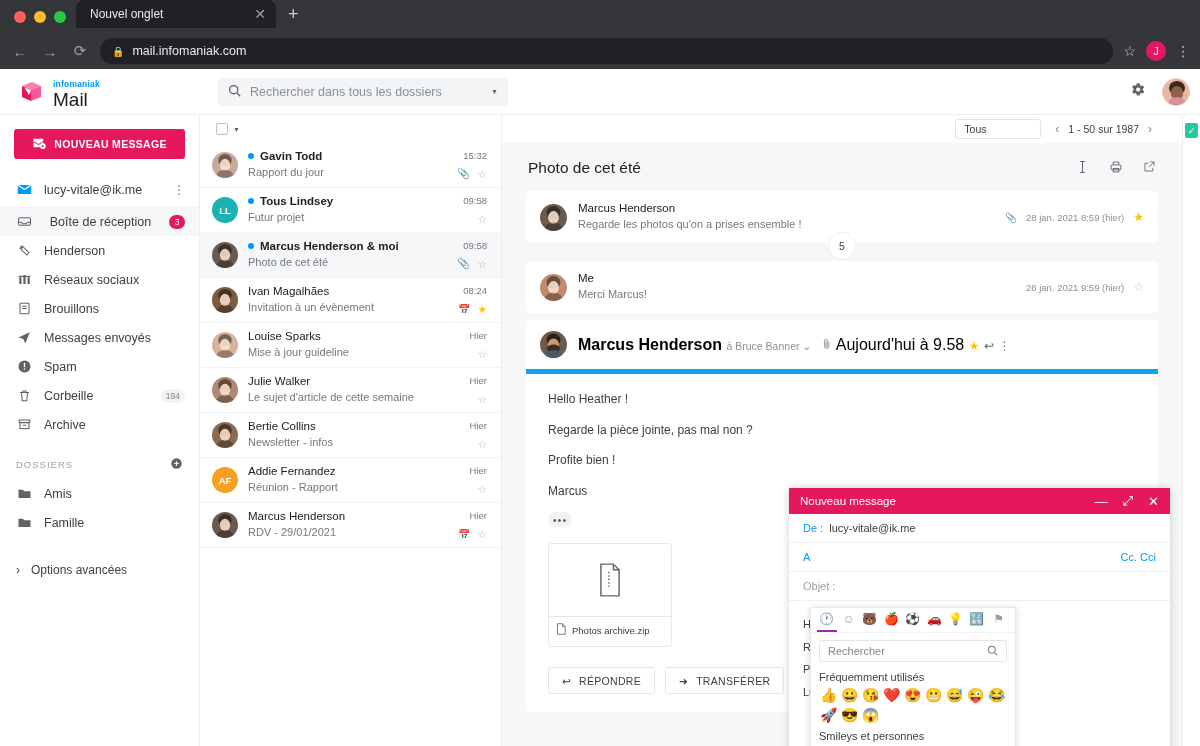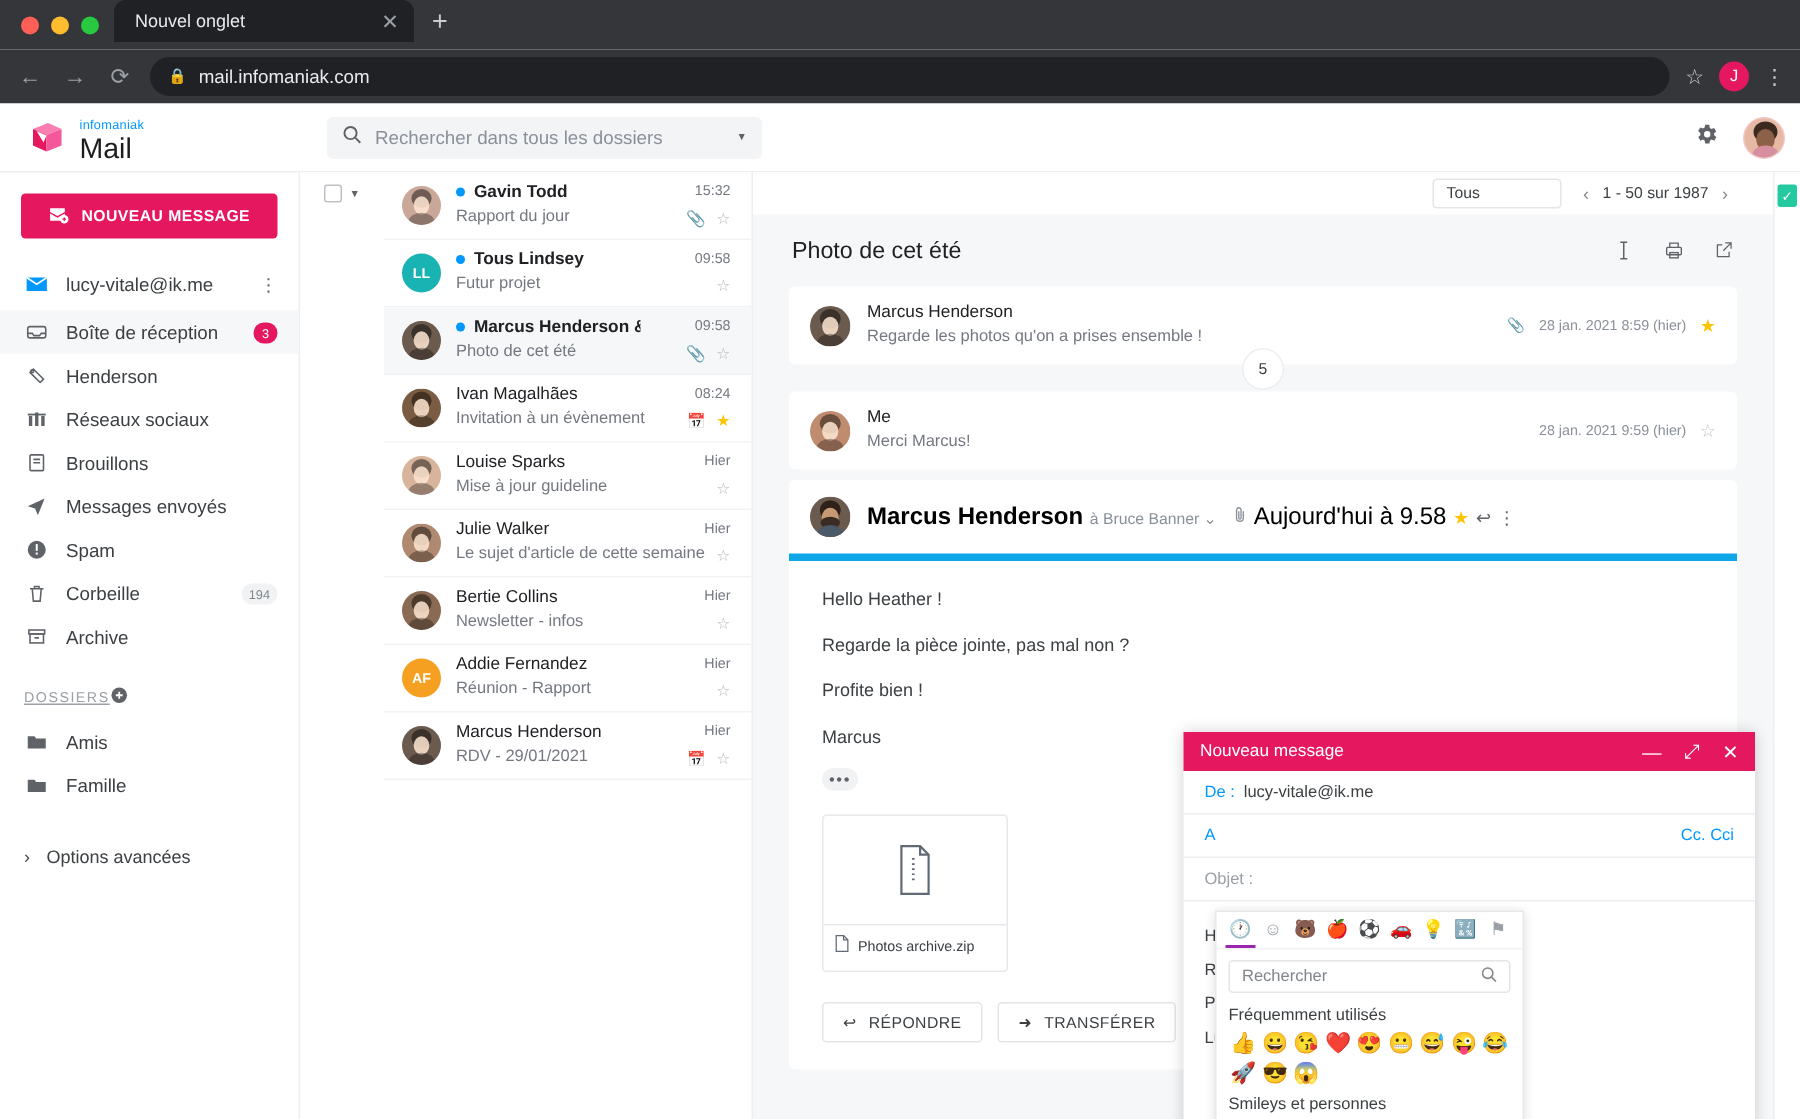--- a/index.html
+++ b/index.html
@@ -49,21 +49,21 @@
   
   .app { flex: 1; display: flex; flex-direction: column; background: #fff; position: relative; }
 
   .appheader {
     height: 46px; display: flex; align-items: center; border-bottom: 1px solid #eceef0;
     flex: none; padding-right: 10px;
   }
   .brand { width: 200px; display: flex; align-items: center; gap: 9px; padding-left: 18px; }
   .logo-cube { width: 26px; height: 26px; position: relative; }
   .brand-txt { line-height: 1; }
-  .brand-name { font-size: 8.5px; font-weight: normal; color: #0098ff; letter-spacing: .2px; }
+  .brand-name { font-size: 8.5px; font-weight: bold; color: #0098ff; letter-spacing: .2px; }
   .brand-app { font-size: 19px; color: #1c1c1c; font-weight: 400; margin-top: 15px; }
 
   .searchwrap { flex: 1; display: flex; justify-content: flex-start; padding-left: 18px; }
   .searchbox {
     width: 290px; height: 28px; background: #f3f4f6; border-radius: 4px;
     display: flex; align-items: center; padding: 0 10px; gap: 9px; cursor: text;
   }
   .searchbox input {
     border: 0; background: transparent; outline: none; flex: 1;
     font-size: 12.5px; color: #5f6368; font-family: inherit;
@@ -85,44 +85,44 @@
     display: flex; align-items: center; justify-content: center; gap: 8px;
     font-size: 10.5px; font-weight: bold; letter-spacing: .3px; cursor: pointer;
     font-family: inherit;
   }
   .nav-item {
     height: 29px; display: flex; align-items: center; gap: 12px;
     padding: 0 14px 0 16px; font-size: 12.5px; color: #3c4043; cursor: pointer;
   }
   .nav-item .ico { width: 16px; display: flex; justify-content: center; color: #5f6368; flex: none; }
   .nav-item .lbl { flex: 1; white-space: nowrap; overflow: hidden; text-overflow: ellipsis; }
-  .nav-item.active { background: #f6f7f8; font-weight: 400; }
+  .nav-item.active { background: #f6f7f8; font-weight: 400; text-align: center; }
   .badge-pink {
     background: #e5175e; color: #fff; font-size: 8.5px; border-radius: 9px;
     min-width: 16px; height: 14px; display: flex; align-items: center;
     justify-content: center; padding: 0 5px;
   }
   .badge-grey {
     background: #f1f2f4; color: #80868b; font-size: 8.5px; border-radius: 9px;
     min-width: 22px; height: 14px; display: flex; align-items: center;
     justify-content: center; padding: 0 5px;
   }
   .kebab-v { color: #5f6368; font-size: 12px; line-height: 4px; cursor: pointer; }
   .acct-row { margin-bottom: 3px; }
   .sec-hdr {
-    display: flex; align-items: center; 
-    padding: 18px 16px 7px 16px; font-size: 9.5px; color: #9aa0a6; letter-spacing: 1px; text-decoration: underline;
+    display: flex; align-items: center; justify-content: space-between;
+    padding: 18px 16px 7px 16px; font-size: 9.5px; color: #9aa0a6; letter-spacing: 1px;
   }
   .adv {
     display: flex; align-items: center; gap: 11px; padding: 12px 16px;
     font-size: 12px; color: #3c4043; cursor: pointer; margin-top: 14px;
   }
 
   
-  .maillist { width: 302px; flex: none; border-right: 1px solid #eceef0; display: flex; flex-direction: row; background: #fff; }
+  .maillist { width: 302px; flex: none; border-right: 1px solid #eceef0; display: flex; flex-direction: column; background: #fff; }
   .list-tools { height: 28px; display: flex; align-items: center; padding: 0 16px; gap: 5px; flex: none; }
   .cbox { width: 12px; height: 12px; border: 1px solid #bdc1c6; border-radius: 2px; cursor: pointer; }
   .caret { font-size: 7px; color: #5f6368; cursor: pointer; }
   .listscroll { flex: 1; overflow: hidden; position: relative; }
   .mrow {
     height: 45px; display: flex; padding: 0 14px 0 12px; gap: 10px;
     border-bottom: 1px solid #f1f2f4; cursor: pointer; align-items: center;
   }
   .mrow.sel { background: #f6f7f8; }
   .mrow .av { width: 26px; height: 26px; border-radius: 50%; flex: none; overflow: hidden; }

